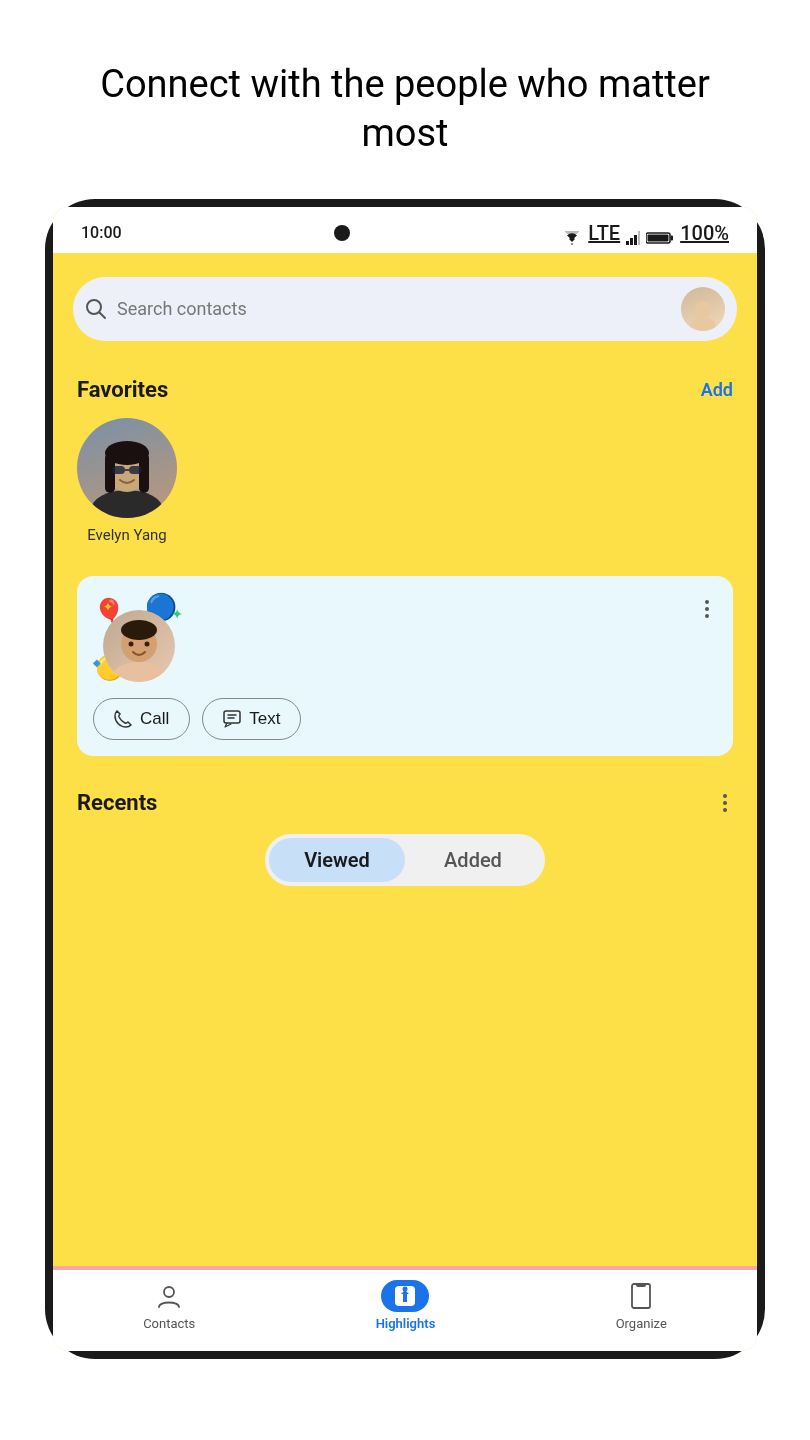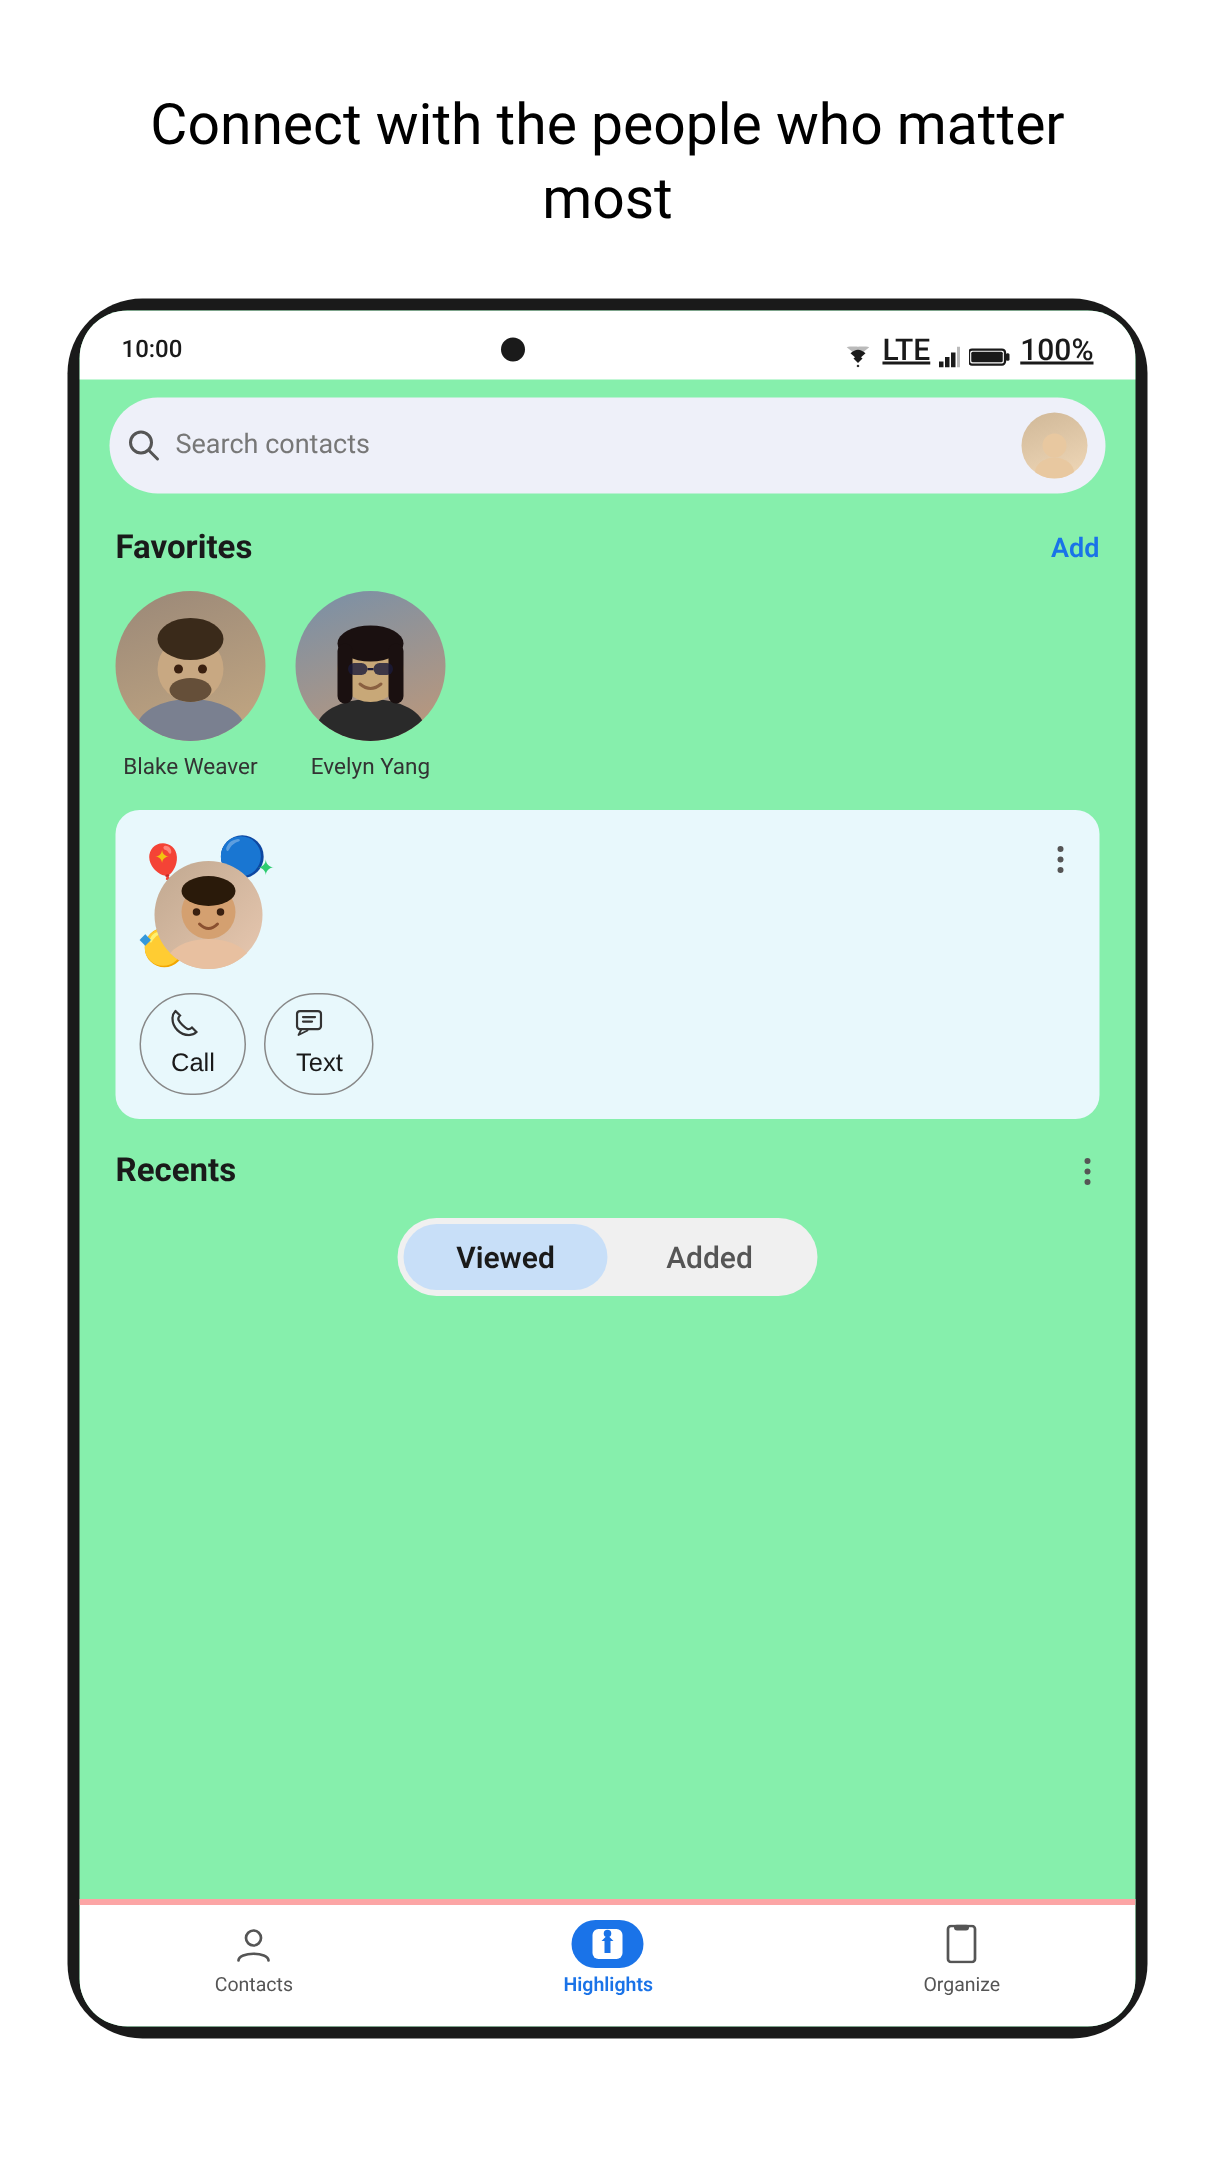--- a/index.html
+++ b/index.html
@@ -26,27 +26,28 @@
     .phone-frame {
       width: 720px;
       min-height: 1160px;
       background: #1a1a1a;
       border-radius: 50px;
       padding: 8px;
       position: relative;
     }
 
     .phone-screen {
-      background: #86efac;
-      border-radius: 32px;
+      background: #fde047;
+      border-radius: 15px;
       overflow: hidden;
       position: relative;
       min-height: 1144px;
       display: flex;
       flex-direction: column;
+      gap: 12px;
     }
 
     
     .status-bar {
       display: flex;
       justify-content: space-between;
       align-items: center;
       padding: 14px 28px 8px 28px;
       background: #ffffff;
     }
@@ -257,30 +258,29 @@
     }
 
     .for-you-actions {
       display: flex;
       gap: 12px;
       margin-top: 16px;
     }
 
     .action-btn {
       display: flex;
-      align-items: flex-start;
+      align-items: center;
       gap: 8px;
       border: 1.5px solid #888;
       border-radius: 50px;
       padding: 10px 20px;
       font-size: 17px;
       color: #1a1a1a;
       background: transparent;
       font-weight: 500;
-      flex-direction: column;
     }
 
     
     .recents-section {
       padding: 0 24px;
     }
 
     .recents-header {
       display: flex;
       justify-content: space-between;
@@ -445,38 +445,20 @@
       </div>
     </div>
 
     <div class="favorites-section">
       <div class="section-header">
         <span class="section-title">Favorites</span>
         <span class="section-add">Add</span>
       </div>
       <div class="favorites-list">
 
-        <div class="favorite-item">
-          <div class="blake-face">
-            <svg width="90" height="90" viewBox="0 0 90 90">
-
-              <ellipse cx="45" cy="82" rx="36" ry="20" fill="#7a8090"></ellipse>
-
-              <circle cx="45" cy="42" r="22" fill="#c8a882"></circle>
-
-              <ellipse cx="45" cy="22" rx="22" ry="14" fill="#3a2a1a"></ellipse>
-
-              <ellipse cx="45" cy="56" rx="14" ry="8" fill="#3a2a1a" opacity="0.7"></ellipse>
-
-              <circle cx="37" cy="42" r="3" fill="#3a2010"></circle>
-              <circle cx="53" cy="42" r="3" fill="#3a2010"></circle>
-            </svg>
-          </div>
-          <span class="favorite-name">Blake Weaver</span>
-        </div>
 
         <div class="favorite-item">
           <div class="evelyn-face">
             <svg width="90" height="90" viewBox="0 0 90 90">
 
               <ellipse cx="45" cy="82" rx="36" ry="20" fill="#2a2a2a"></ellipse>
 
               <circle cx="45" cy="42" r="22" fill="#c8a878"></circle>
 
               <ellipse cx="45" cy="25" rx="22" ry="12" fill="#1a1010"></ellipse>

